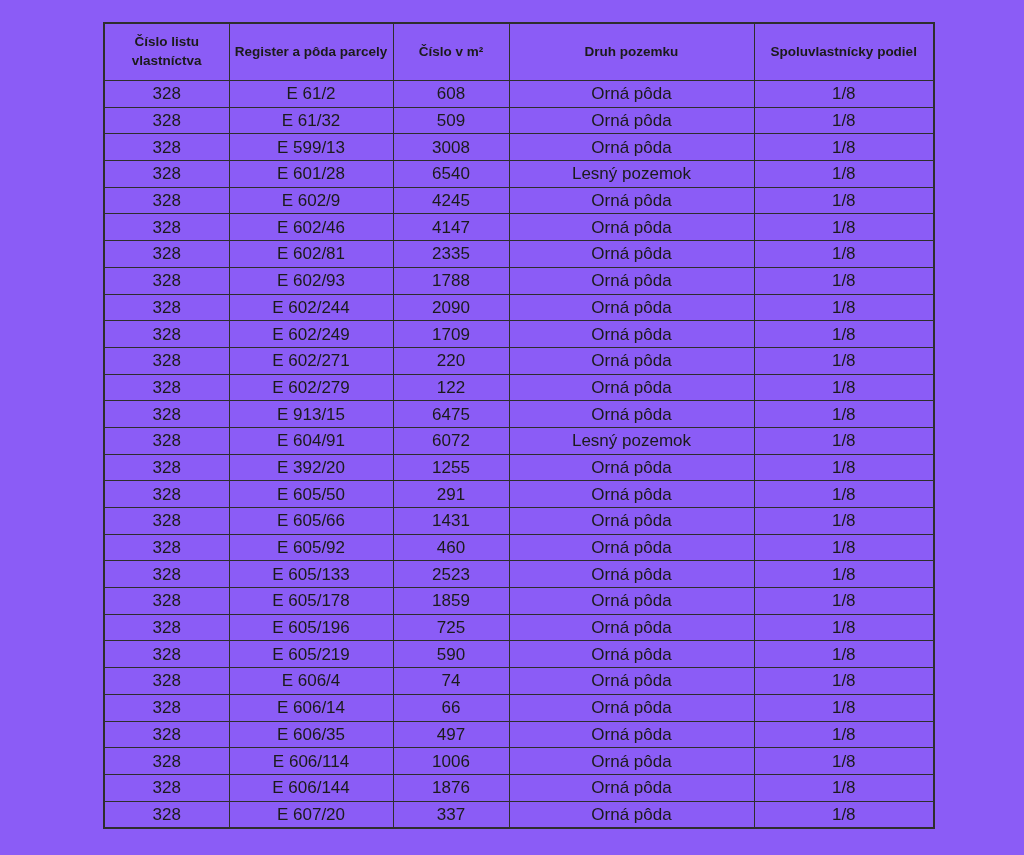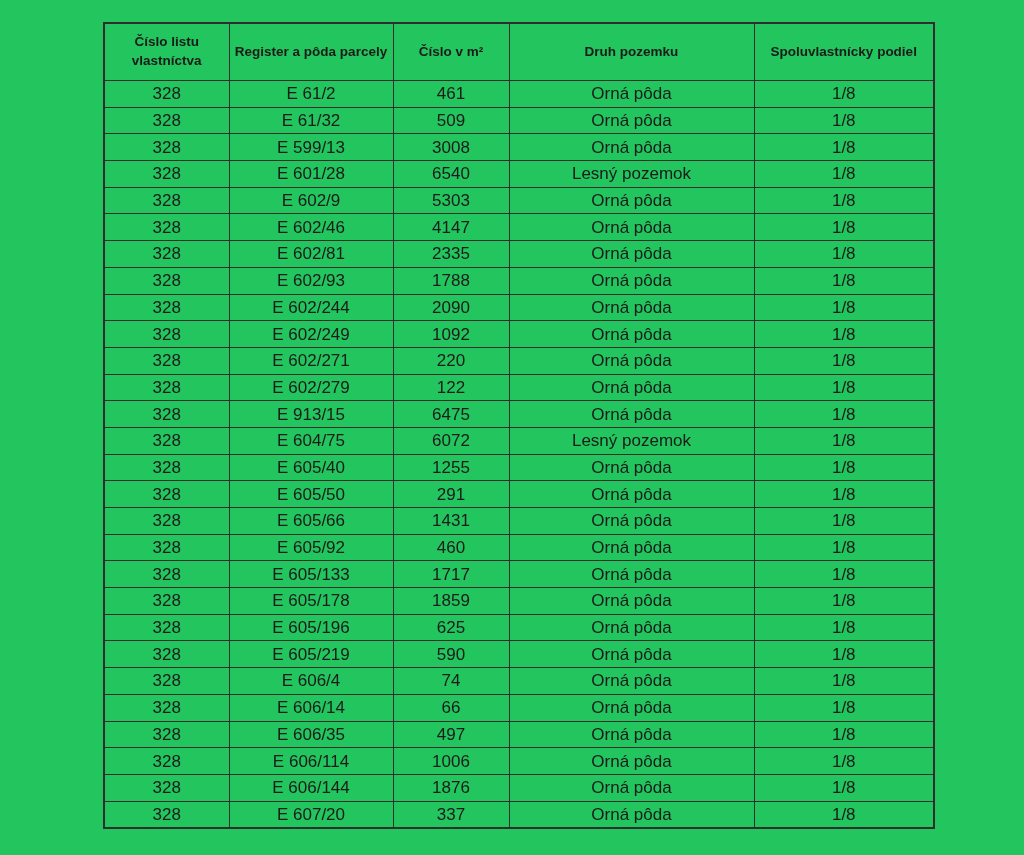--- a/index.html
+++ b/index.html
@@ -4,21 +4,21 @@
 <style>
   html, body {
     margin: 0;
     padding: 0;
     background: #ffffff;
   }
   .sheet {
     position: relative;
     width: 1024px;
     height: 855px;
-    background: #22c55e;
+    background: #8b5cf6;
     font-family: "Liberation Sans", sans-serif;
   }
   table.parcel-table {
     position: absolute;
     left: 103px;
     top: 22px;
     width: 830px;
     border-collapse: collapse;
     table-layout: fixed;
     border: 2px solid #2e2e2e;
@@ -65,21 +65,21 @@
         <th>Register a pôda parcely</th>
         <th>Číslo v m²</th>
         <th>Druh pozemku</th>
         <th>Spoluvlastnícky podiel</th>
       </tr>
     </thead>
     <tbody>
         <tr>
           <td>328</td>
           <td>E 61/2</td>
-          <td>461</td>
+          <td>608</td>
           <td>Orná pôda</td>
           <td>1/8</td>
         </tr>
         <tr>
           <td>328</td>
           <td>E 61/32</td>
           <td>509</td>
           <td>Orná pôda</td>
           <td>1/8</td>
         </tr>
@@ -93,21 +93,21 @@
         <tr>
           <td>328</td>
           <td>E 601/28</td>
           <td>6540</td>
           <td>Lesný pozemok</td>
           <td>1/8</td>
         </tr>
         <tr>
           <td>328</td>
           <td>E 602/9</td>
-          <td>5303</td>
+          <td>4245</td>
           <td>Orná pôda</td>
           <td>1/8</td>
         </tr>
         <tr>
           <td>328</td>
           <td>E 602/46</td>
           <td>4147</td>
           <td>Orná pôda</td>
           <td>1/8</td>
         </tr>
@@ -128,21 +128,21 @@
         <tr>
           <td>328</td>
           <td>E 602/244</td>
           <td>2090</td>
           <td>Orná pôda</td>
           <td>1/8</td>
         </tr>
         <tr>
           <td>328</td>
           <td>E 602/249</td>
-          <td>1092</td>
+          <td>1709</td>
           <td>Orná pôda</td>
           <td>1/8</td>
         </tr>
         <tr>
           <td>328</td>
           <td>E 602/271</td>
           <td>220</td>
           <td>Orná pôda</td>
           <td>1/8</td>
         </tr>
@@ -155,28 +155,28 @@
         </tr>
         <tr>
           <td>328</td>
           <td>E 913/15</td>
           <td>6475</td>
           <td>Orná pôda</td>
           <td>1/8</td>
         </tr>
         <tr>
           <td>328</td>
-          <td>E 604/75</td>
+          <td>E 604/91</td>
           <td>6072</td>
           <td>Lesný pozemok</td>
           <td>1/8</td>
         </tr>
         <tr>
           <td>328</td>
-          <td>E 605/40</td>
+          <td>E 392/20</td>
           <td>1255</td>
           <td>Orná pôda</td>
           <td>1/8</td>
         </tr>
         <tr>
           <td>328</td>
           <td>E 605/50</td>
           <td>291</td>
           <td>Orná pôda</td>
           <td>1/8</td>
@@ -191,35 +191,35 @@
         <tr>
           <td>328</td>
           <td>E 605/92</td>
           <td>460</td>
           <td>Orná pôda</td>
           <td>1/8</td>
         </tr>
         <tr>
           <td>328</td>
           <td>E 605/133</td>
-          <td>1717</td>
+          <td>2523</td>
           <td>Orná pôda</td>
           <td>1/8</td>
         </tr>
         <tr>
           <td>328</td>
           <td>E 605/178</td>
           <td>1859</td>
           <td>Orná pôda</td>
           <td>1/8</td>
         </tr>
         <tr>
           <td>328</td>
           <td>E 605/196</td>
-          <td>625</td>
+          <td>725</td>
           <td>Orná pôda</td>
           <td>1/8</td>
         </tr>
         <tr>
           <td>328</td>
           <td>E 605/219</td>
           <td>590</td>
           <td>Orná pôda</td>
           <td>1/8</td>
         </tr>

